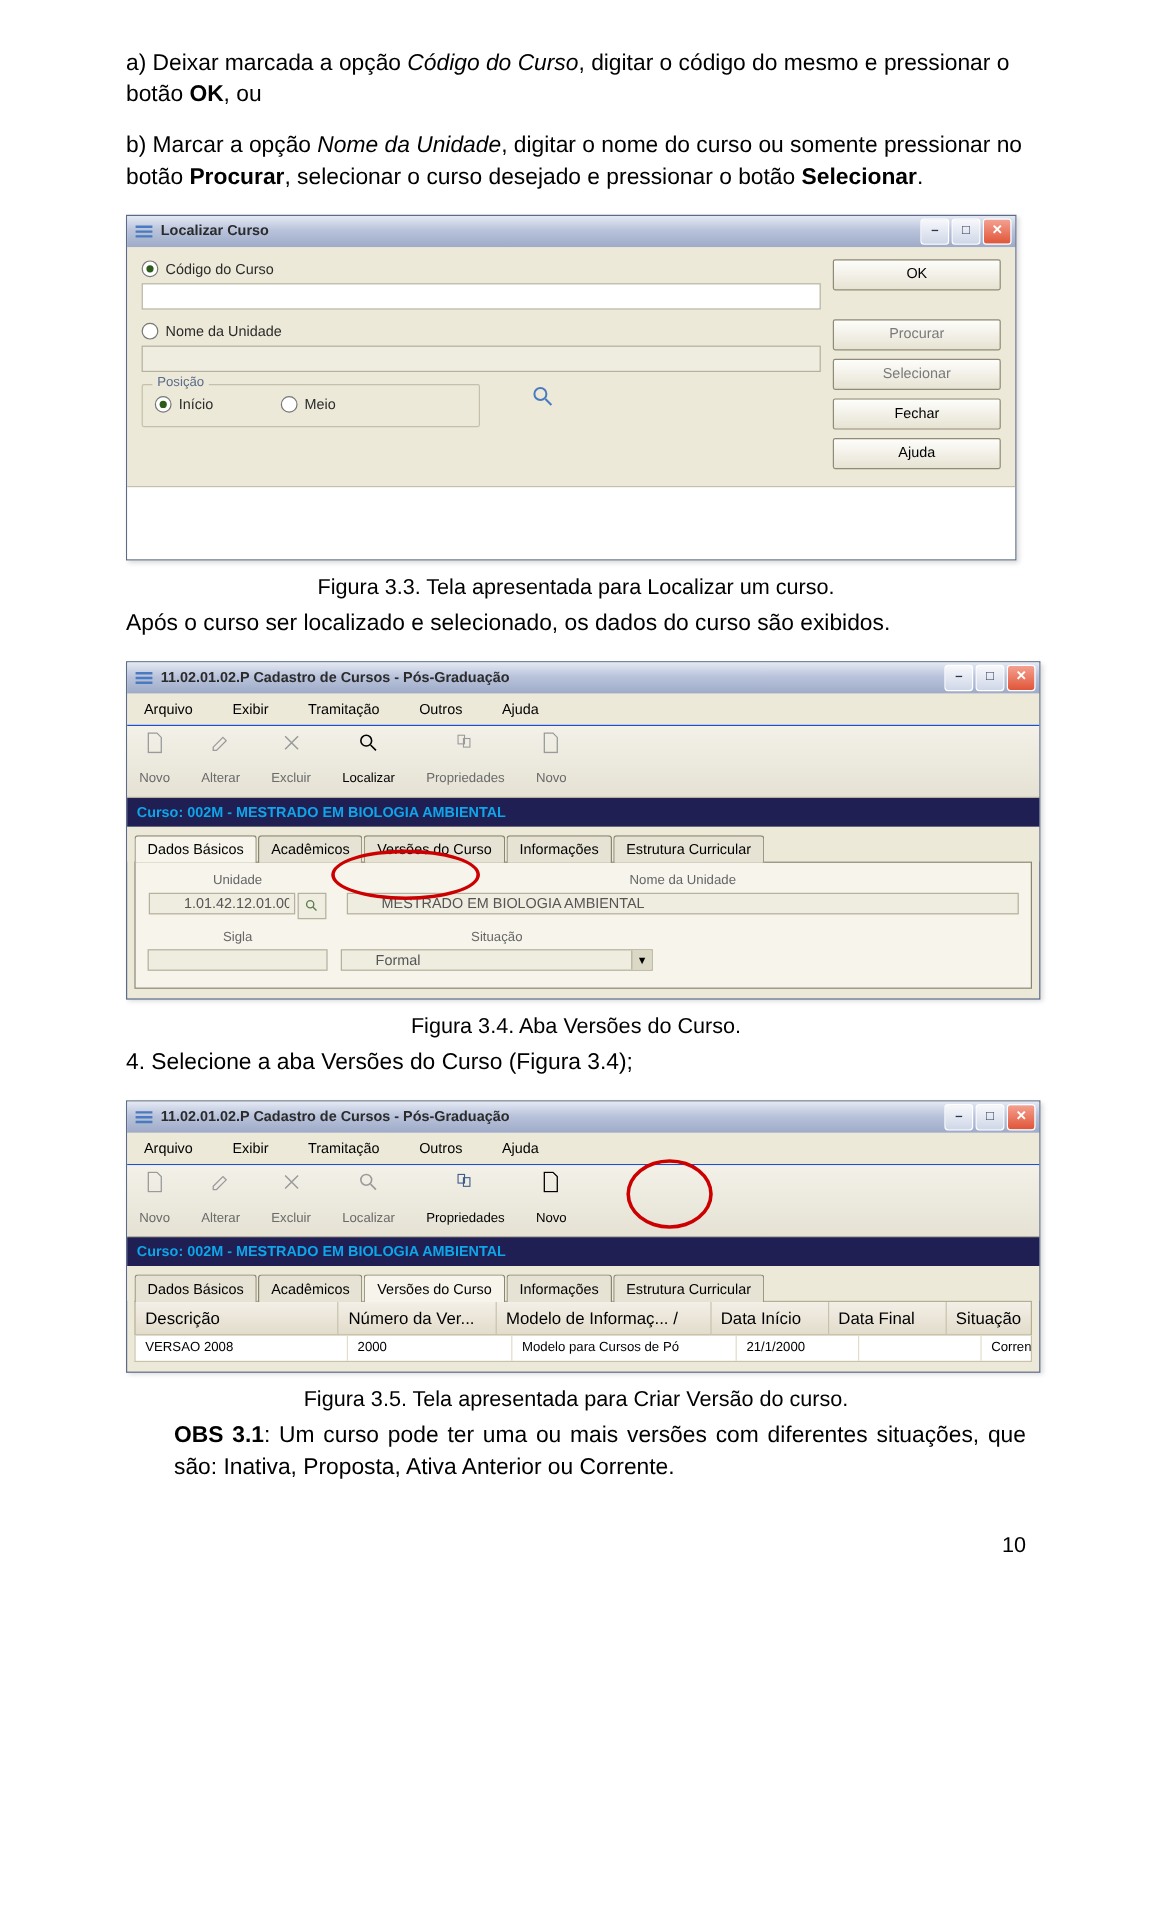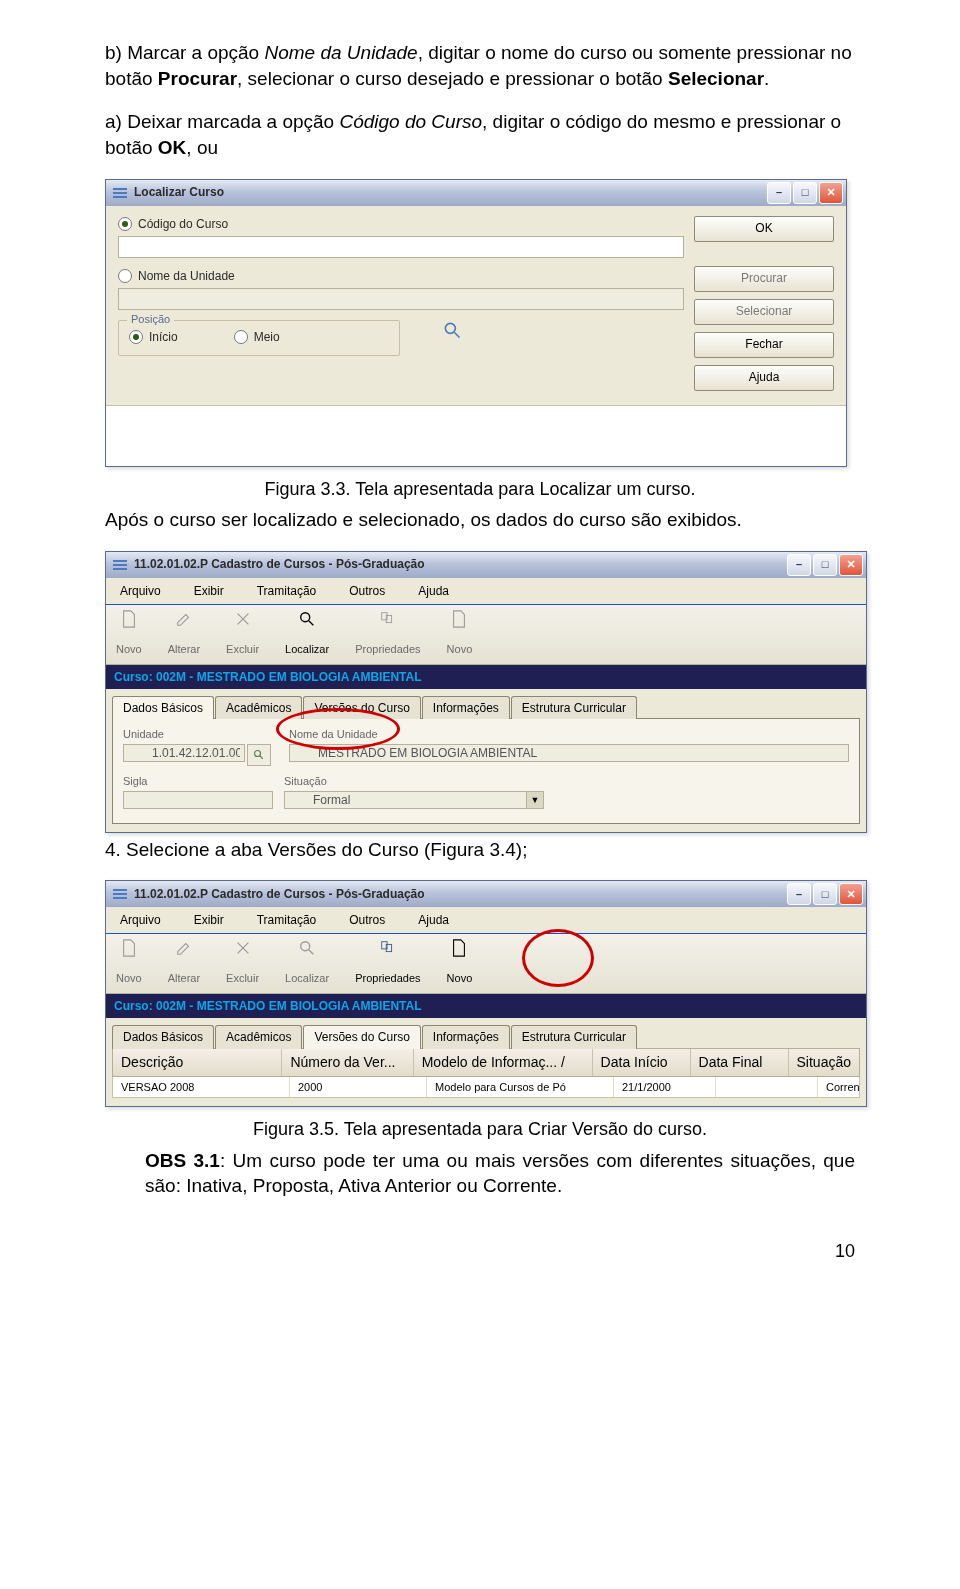--- a/index.html
+++ b/index.html
@@ -82,21 +82,21 @@
     margin:0 6px 8px 6px;padding:8px 10px 14px 10px;
   }
   .lbl{font-size:11px;color:#666;}
   .field{
     border:1px solid #b5b19c;background:#fff;color:#333;
     height:18px;padding:0 4px;font-size:12px;width:100%;
     box-sizing:border-box;
   }
   .field.ro{background:#efece0;color:#555;padding-left:28px;}
   .row{display:flex;gap:16px;}
-  .col{display:flex;flex-direction:column;gap:2px;}
+  .col{display:flex;flex-direction:column;gap:2px;align-items:center;}
   .table-header{
     display:flex;background:linear-gradient(#f4efe7,#e2dccb);
     border:1px solid #b5ae93;font-size:14px;margin:0 6px;
   }
   .th{padding:4px 8px;border-right:1px solid #c8c2ac;}
   .trow{
     display:flex;margin:0 6px 8px 6px;background:#fff;border:1px solid #c8c2ac;border-top:none;
     font-size:11px;
   }
   .td{padding:3px 8px;border-right:1px solid #e2ddc9;overflow:hidden;white-space:nowrap;}
@@ -128,25 +128,25 @@
   .loc-below{display:flex;gap:56px;}
   .magnify{width:20px;height:20px;align-self:flex-start;margin-left:30px;}
   svg{display:block;}
 </style>
 </head>
 <body>
 
 <div class="page">
 
   <p class="para">
+    <span>a) Deixar marcada a opção </span><span class="ital">Código do Curso</span><span>, digitar o código do mesmo e pressionar o botão </span><span class="bold">OK</span><span>, ou</span>
+  </p>
+
+  <p class="para">
     <span>b) Marcar a opção </span><span class="ital">Nome da Unidade</span><span>, digitar o nome do curso ou somente pressionar no botão </span><span class="bold">Procurar</span><span>, selecionar o curso desejado e pressionar o botão </span><span class="bold">Selecionar</span><span>.</span>
-  </p>
-
-  <p class="para">
-    <span>a) Deixar marcada a opção </span><span class="ital">Código do Curso</span><span>, digitar o código do mesmo e pressionar o botão </span><span class="bold">OK</span><span>, ou</span>
   </p>
 
   <div class="win" style="width:740px;">
     <div class="titlebar">
       <span class="tb-icon">
         <svg viewBox="0 0 16 16" width="16" height="16">
             <path fill="#4a7abf" d="M1 3h14v2H1zM1 7h14v2H1zM1 11h14v2H1z"></path>
           </svg>
       </span>
       <span class="tb-title">Localizar Curso</span>
@@ -315,20 +315,21 @@
           <div style="position:relative;">
             <input class="field ro" disabled="" style="width: 260px;" value="Formal">
             <span style="position:absolute;right:1px;top:1px;width:16px;height:16px;background:#dcd8c6;border-left:1px solid #b5b19c;display:flex;align-items:center;justify-content:center;font-size:9px;">▼</span>
           </div>
         </div>
       </div>
     </div>
     <div class="circle" style="width:118px;height:36px;left:170px;top:156px;"></div>
   </div>
 
+  <p class="caption">Figura 3.4. Aba Versões do Curso.</p>
   <p class="para">4. Selecione a aba Versões do Curso (Figura 3.4);</p>
 
   <div class="win relwrap" style="width:760px;">
     <div class="titlebar">
       <span class="tb-icon">
         <svg viewBox="0 0 16 16" width="16" height="16">
             <path fill="#4a7abf" d="M1 3h14v2H1zM1 7h14v2H1zM1 11h14v2H1z"></path>
           </svg>
       </span>
       <span class="tb-title">11.02.01.02.P Cadastro de Cursos - Pós-Graduação</span>

